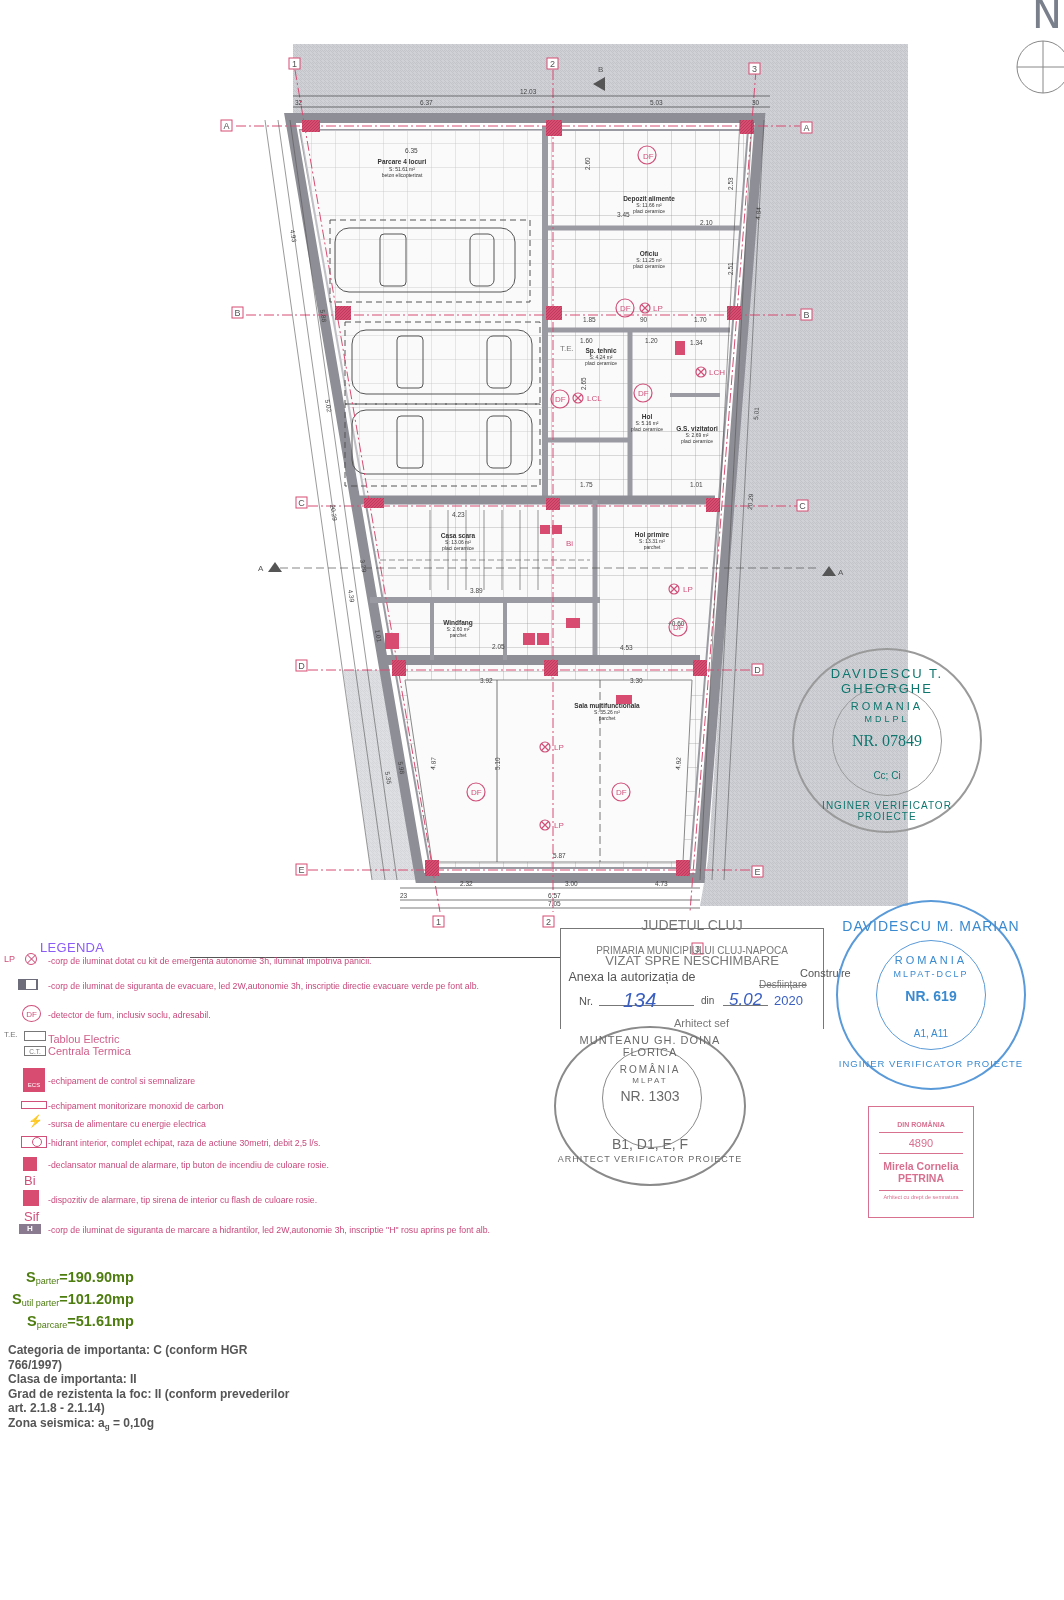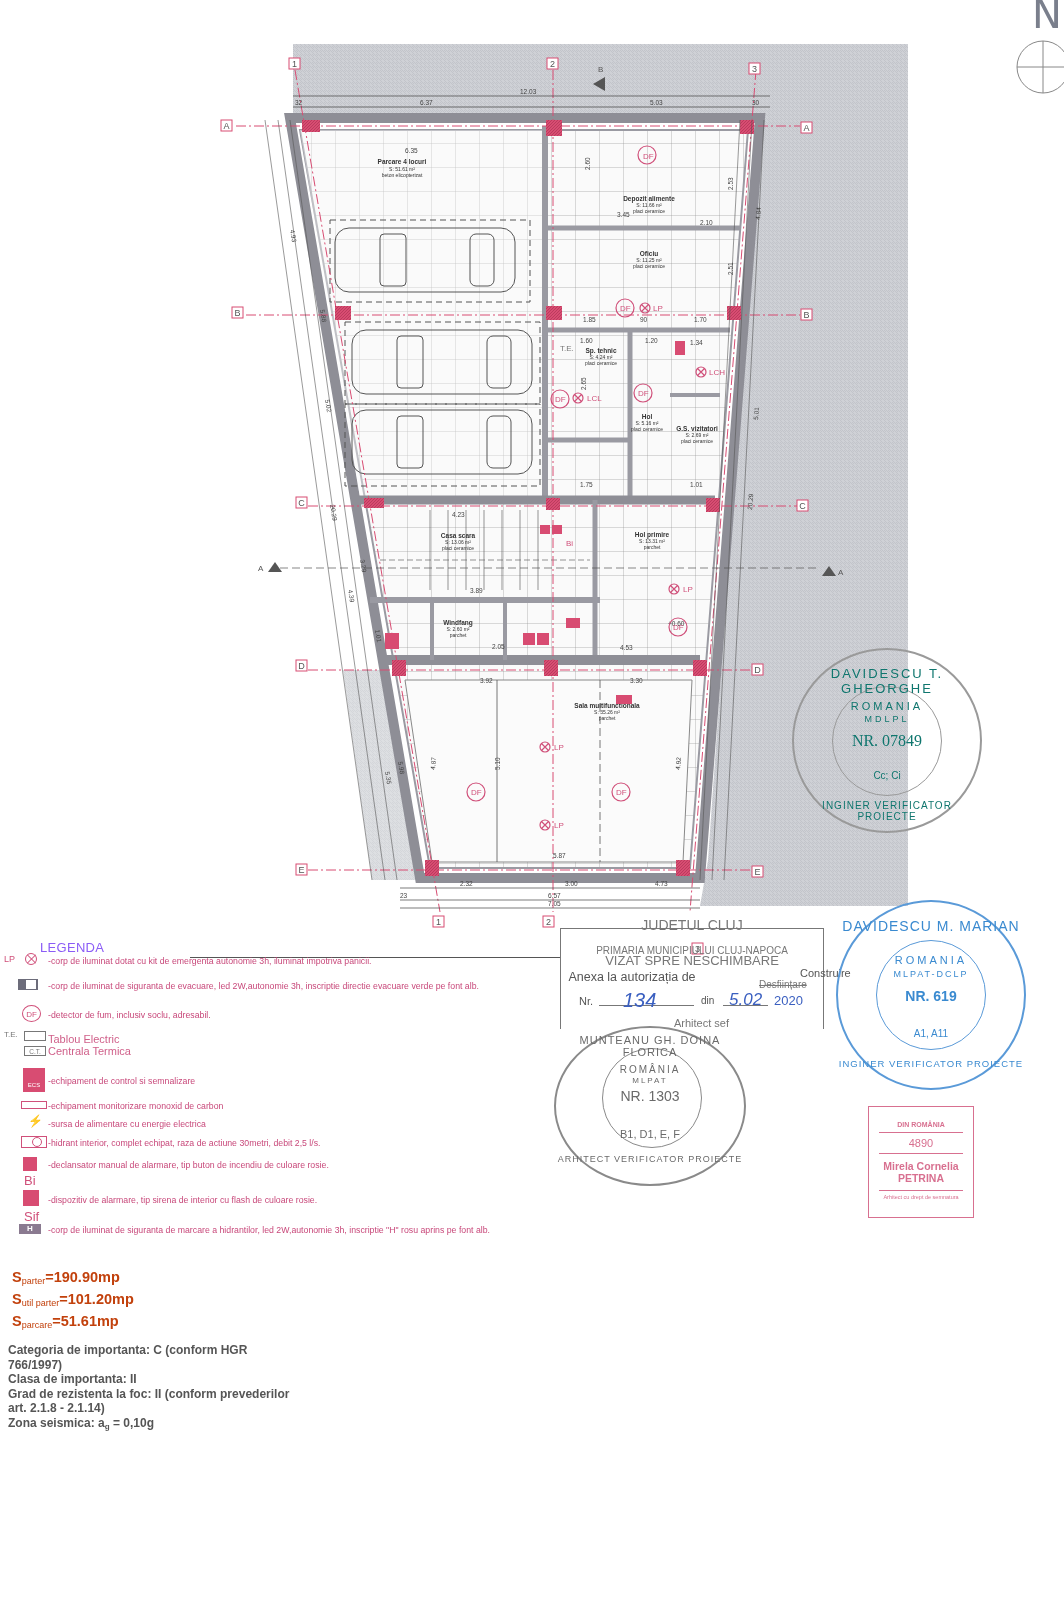--- a/index.html
+++ b/index.html
@@ -22,21 +22,21 @@
   .sym-exit{position:absolute;left:18px;top:3px;width:20px;height:11px;background:#6c6c7a;}
   .sym-exit:after{content:"";position:absolute;left:8px;top:1px;width:10px;height:9px;background:#fff;}
   .sym-df{position:absolute;left:22px;top:0;width:19px;height:17px;border:1.3px solid #d0507a;border-radius:50%;font-size:8px;color:#d0507a;text-align:center;line-height:17px;box-sizing:border-box;}
   .sym-box{position:absolute;left:24px;width:22px;height:10px;border:1px solid #777;font-size:6.5px;color:#777;text-align:center;line-height:10px;box-sizing:border-box;}
   .sym-te-label{position:absolute;left:4px;top:0;font-size:8px;color:#777;}
   .sym-red{position:absolute;left:23px;background:#d84c72;}
   .sym-red-out{position:absolute;left:21px;border:1px solid #d0507a;box-sizing:border-box;}
   .sym-bi{position:absolute;left:24px;font-size:13px;color:#d0507a;}
   .sym-h{position:absolute;left:19px;top:4px;width:22px;height:10px;background:#8a7a90;color:#fff;font-size:8px;line-height:10px;text-align:center;font-weight:bold;}
   
-  .areas{left:12px;top:1268px;font-size:14.5px;font-weight:bold;color:#c2410c;line-height:18px;}
+  .areas{left:12px;top:1268px;font-size:14.5px;font-weight:bold;color:#4d7c0f;line-height:18px;text-align:right;}
   .areas sub{font-size:9px;font-weight:normal;vertical-align:-2px;}
   .classif{left:8px;top:1343px;font-size:12px;font-weight:bold;color:#555;line-height:14.5px;width:340px;}
   .classif sub{font-size:8px;vertical-align:-2px;}
   
   .stamp{position:absolute;border-radius:50%;box-sizing:border-box;}
   .stamp-text{position:absolute;width:100%;text-align:center;}
   .visa{position:absolute;left:560px;top:928px;width:262px;height:100px;border:1px solid #777;border-bottom:none;}
   .visa .l{position:absolute;width:100%;text-align:center;color:#777;font-size:13px;}
   .petrina{position:absolute;left:868px;top:1106px;width:106px;height:112px;border:1.3px solid #d87090;box-sizing:border-box;color:#d87090;text-align:center;}
 </style>
@@ -393,21 +393,21 @@
   <div class="stamp-text" style="top:126px;font-size:10px;">A1, A11</div>
   <div class="stamp-text" style="top:156px;font-size:9.5px;letter-spacing:1px;">INGINER VERIFICATOR PROIECTE</div>
 </div>
 
 <div class="stamp" style="left:554px;top:1026px;width:192px;height:160px;border:2px solid #8a8a8a;color:#6a6a6a;">
   <div class="stamp" style="left:46px;top:20px;width:100px;height:100px;border:1.5px solid #8a8a8a;"></div>
   <div class="stamp-text" style="top:6px;font-size:11px;letter-spacing:1px;">MUNTEANU GH. DOINA FLORICA</div>
   <div class="stamp-text" style="top:36px;font-size:10px;letter-spacing:2px;">ROMÂNIA</div>
   <div class="stamp-text" style="top:48px;font-size:8px;letter-spacing:2px;">MLPAT</div>
   <div class="stamp-text" style="top:60px;font-size:14px;">NR. 1303</div>
-  <div class="stamp-text" style="top:100px;font-size:11px;">B1, D1, E, F</div>
+  <div class="stamp-text" style="top:108px;font-size:14px;">B1, D1, E, F</div>
   <div class="stamp-text" style="top:126px;font-size:9px;letter-spacing:1px;">ARHITECT VERIFICATOR PROIECTE</div>
 </div>
 
 <div class="petrina">
   <div style="margin-top:14px;font-size:7px;font-weight:bold;">DIN ROMÂNIA</div>
   <div style="margin:4px 10px 0;border-top:1px solid #d87090;"></div>
   <div style="font-size:11px;margin-top:4px;">4890</div>
   <div style="margin:4px 10px 0;border-top:1px solid #d87090;"></div>
   <div style="font-size:10.5px;font-weight:bold;margin-top:6px;text-align:center;">Mirela Cornelia</div>
   <div style="font-size:10.5px;font-weight:bold;">PETRINA</div>

